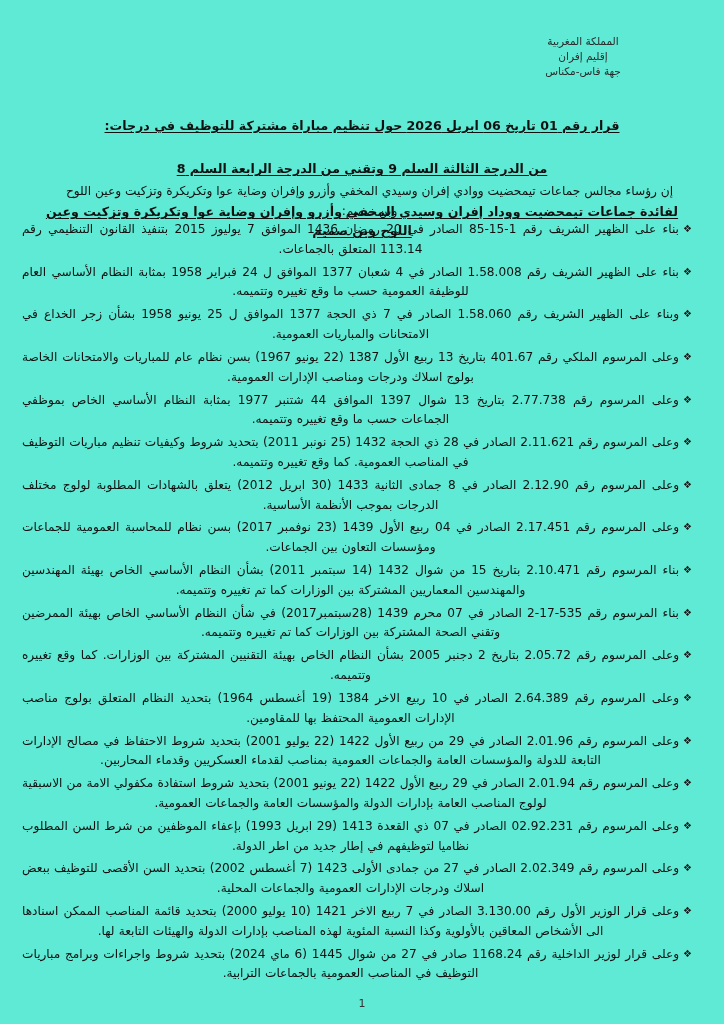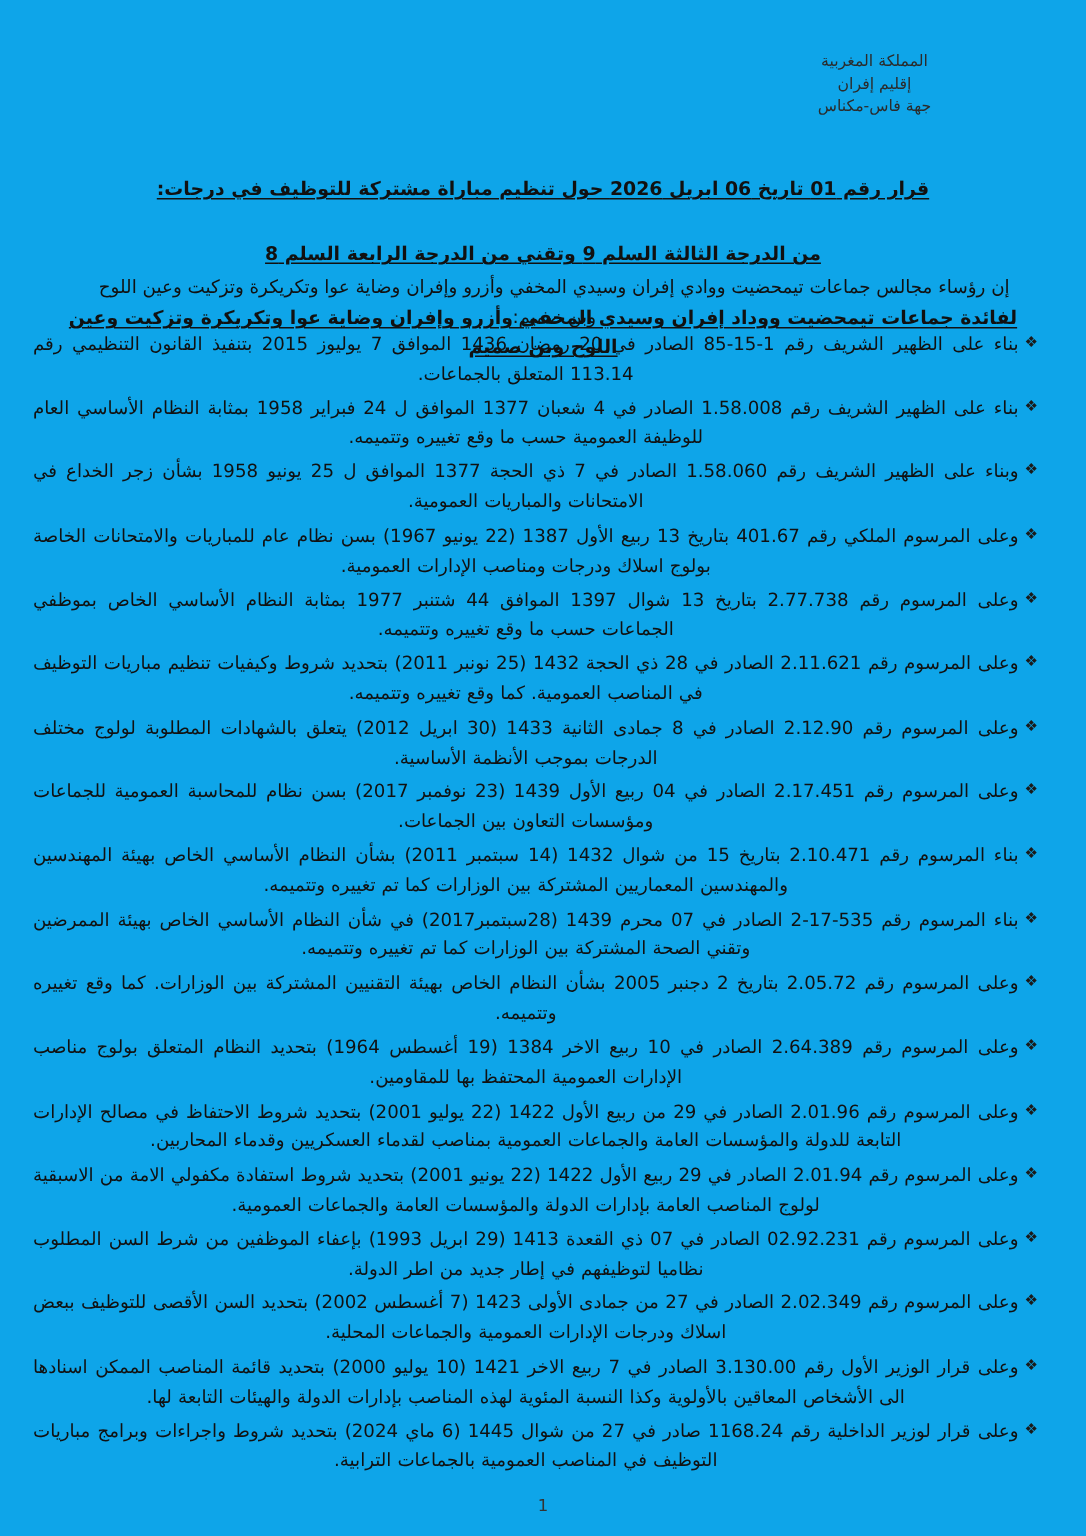--- a/index.html
+++ b/index.html
@@ -10,21 +10,21 @@
   }
   body {
     font-family: "DejaVu Sans", "Liberation Sans", sans-serif;
     color: #1a1a1a;
   }
   .page {
     position: relative;
     width: 724px;
     height: 1024px;
     margin: 0 auto;
-    background: #0ea5e9;
+    background: #5eead4;
     box-sizing: border-box;
     padding: 0;
     overflow: hidden;
     direction: rtl;
   }
 
   
   .letterhead {
     position: absolute;
     top: 34px;

